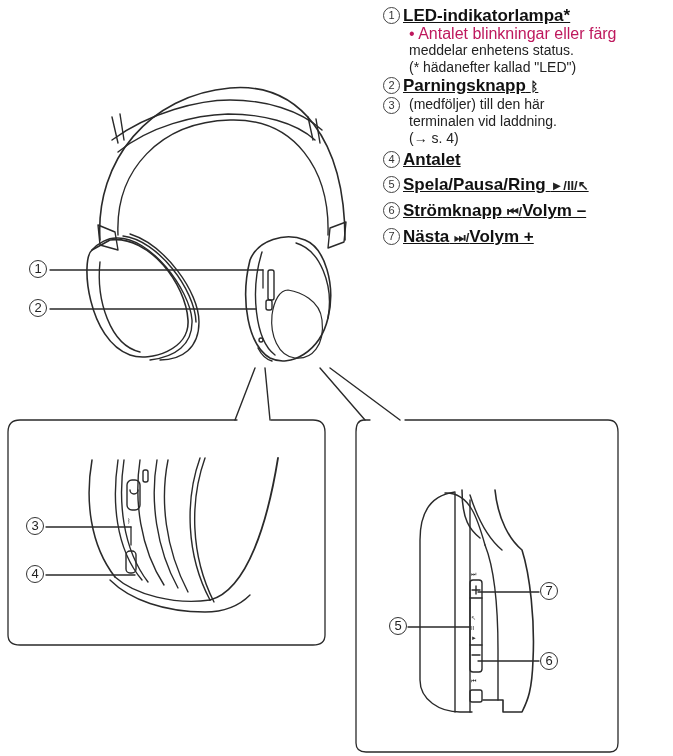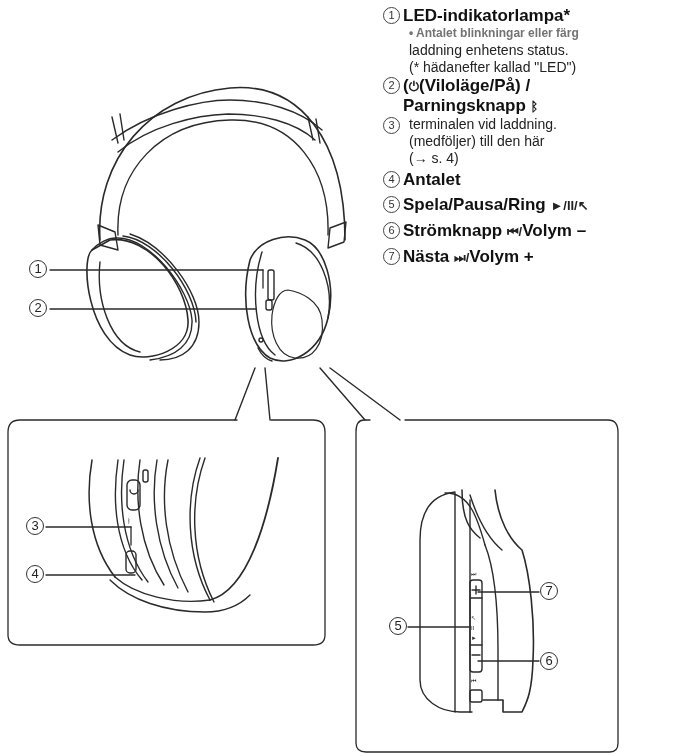--- a/index.html
+++ b/index.html
@@ -4,22 +4,22 @@
   <style>
     html, body { margin: 0; padding: 0; background: #ffffff; }
     body { width: 673px; height: 756px; position: relative; overflow: hidden;
            font-family: "Liberation Sans", sans-serif; color: #1a1a1a; }
     #illustration { position: absolute; left: 0; top: 0; width: 673px; height: 756px; }
     .legend { position: absolute; left: 383px; top: 6px; width: 290px; }
     .item { position: relative; padding-left: 20px; }
     .item .num { position: absolute; left: 0; top: 1px; width: 15px; height: 15px;
                  border: 1px solid #444; border-radius: 50%; font-size: 11px;
                  line-height: 15px; text-align: center; font-weight: normal; color: #333; }
-    .item .title { font-weight: bold; font-size: 17px; line-height: 19px; color: #111; }
-    .item .desc { font-size: 12px; line-height: 17px; color: #737373; padding-left: 6px; font-weight: bold; }
+    .item .title { font-weight: bold; font-size: 17px; line-height: 19px; color: #111; text-decoration: underline; }
+    .item .desc { font-size: 16px; line-height: 17px; color: #be185d; padding-left: 6px; }
     .item .desc-cont { font-size: 14px; line-height: 17px; color: #222; padding-left: 6px; }
     .item .sym { font-weight: bold; font-size: 13px; color: #222; }
     .callout { position: absolute; width: 16px; height: 16px; border: 1.3px solid #333;
                border-radius: 50%; background: #fff; font-size: 13px; line-height: 16px;
                text-align: center; color: #222; font-family: "Liberation Sans", sans-serif; }
   </style>
 </head>
 <body>
 
 <svg id="illustration" viewBox="0 0 673 756" xmlns="http://www.w3.org/2000/svg" fill="none" stroke="#2a2a2a" stroke-width="1.4" stroke-linejoin="round" stroke-linecap="round">
@@ -132,34 +132,33 @@
 <div class="callout" style="left:389px;top:617px;">5</div>
 <div class="callout" style="left:540px;top:652px;">6</div>
 <div class="callout" style="left:540px;top:582px;">7</div>
 
 <div class="legend">
 
   <div class="item">
     <span class="num">1</span>
     <div class="title">LED-indikatorlampa*</div>
     <div class="desc">• Antalet blinkningar eller färg</div>
-    <div class="desc-cont">laddning enhetens status.</div>
+    <div class="desc-cont">meddelar enhetens status.</div>
     <div class="desc-cont">(* hädanefter kallad "LED")</div>
   </div>
 
   <div class="item">
     <span class="num">2</span>
-    <div class="title">(<span class="sym">⏻</span><span>(Viloläge/På) /</span></div>
     <div class="title"><span>Parningsknapp</span> <span class="sym">ᛒ</span></div>
   </div>
 
   <div class="item">
     <span class="num">3</span>
+    <div class="desc-cont">(medföljer) till den här</div>
     <div class="desc-cont">terminalen vid laddning.</div>
-    <div class="desc-cont">(medföljer) till den här</div>
     <div class="desc-cont">(→ s. 4)</div>
   </div>
 
   <div class="item" style="margin-top:3px;">
     <span class="num">4</span>
     <div class="title">Antalet</div>
   </div>
 
   <div class="item" style="margin-top:6px;">
     <span class="num">5</span>

